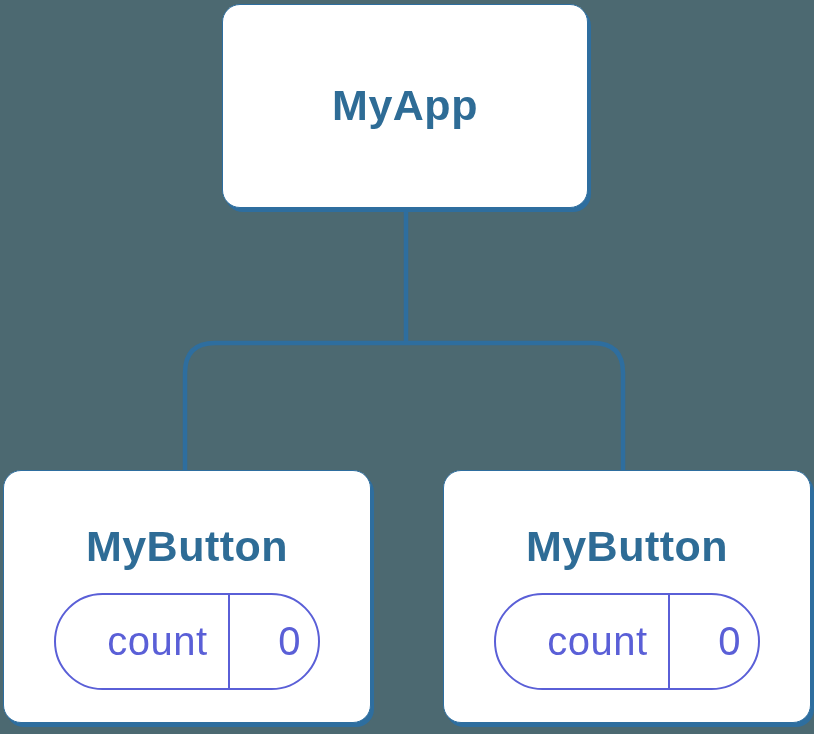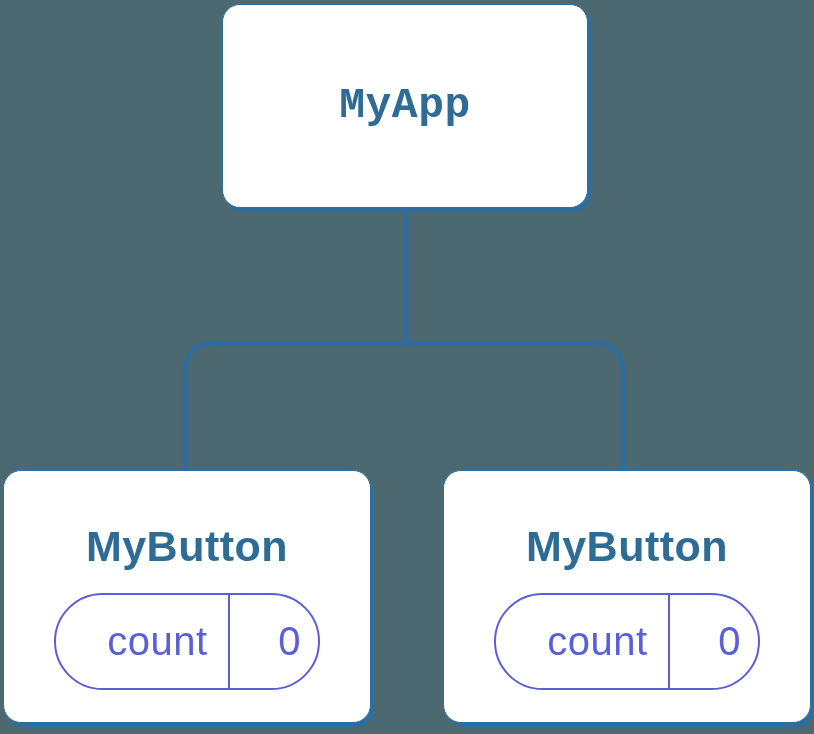--- a/index.html
+++ b/index.html
@@ -40,21 +40,20 @@
     border-radius: 18px;
     box-shadow: 3px 4px 0 0 var(--line);
   }
 
   .card.root {
     left: 222px; top: 4px;
     width: 366px; height: 204px;
     display: flex;
     align-items: center;
     justify-content: center;
-    font-family: Liberation Mono, monospace;
   }
 
   .node-label {
     color: var(--heading);
     font-size: 43px;
     font-weight: 600;
     letter-spacing: 0.5px;
     line-height: 1.1;
   }
 

